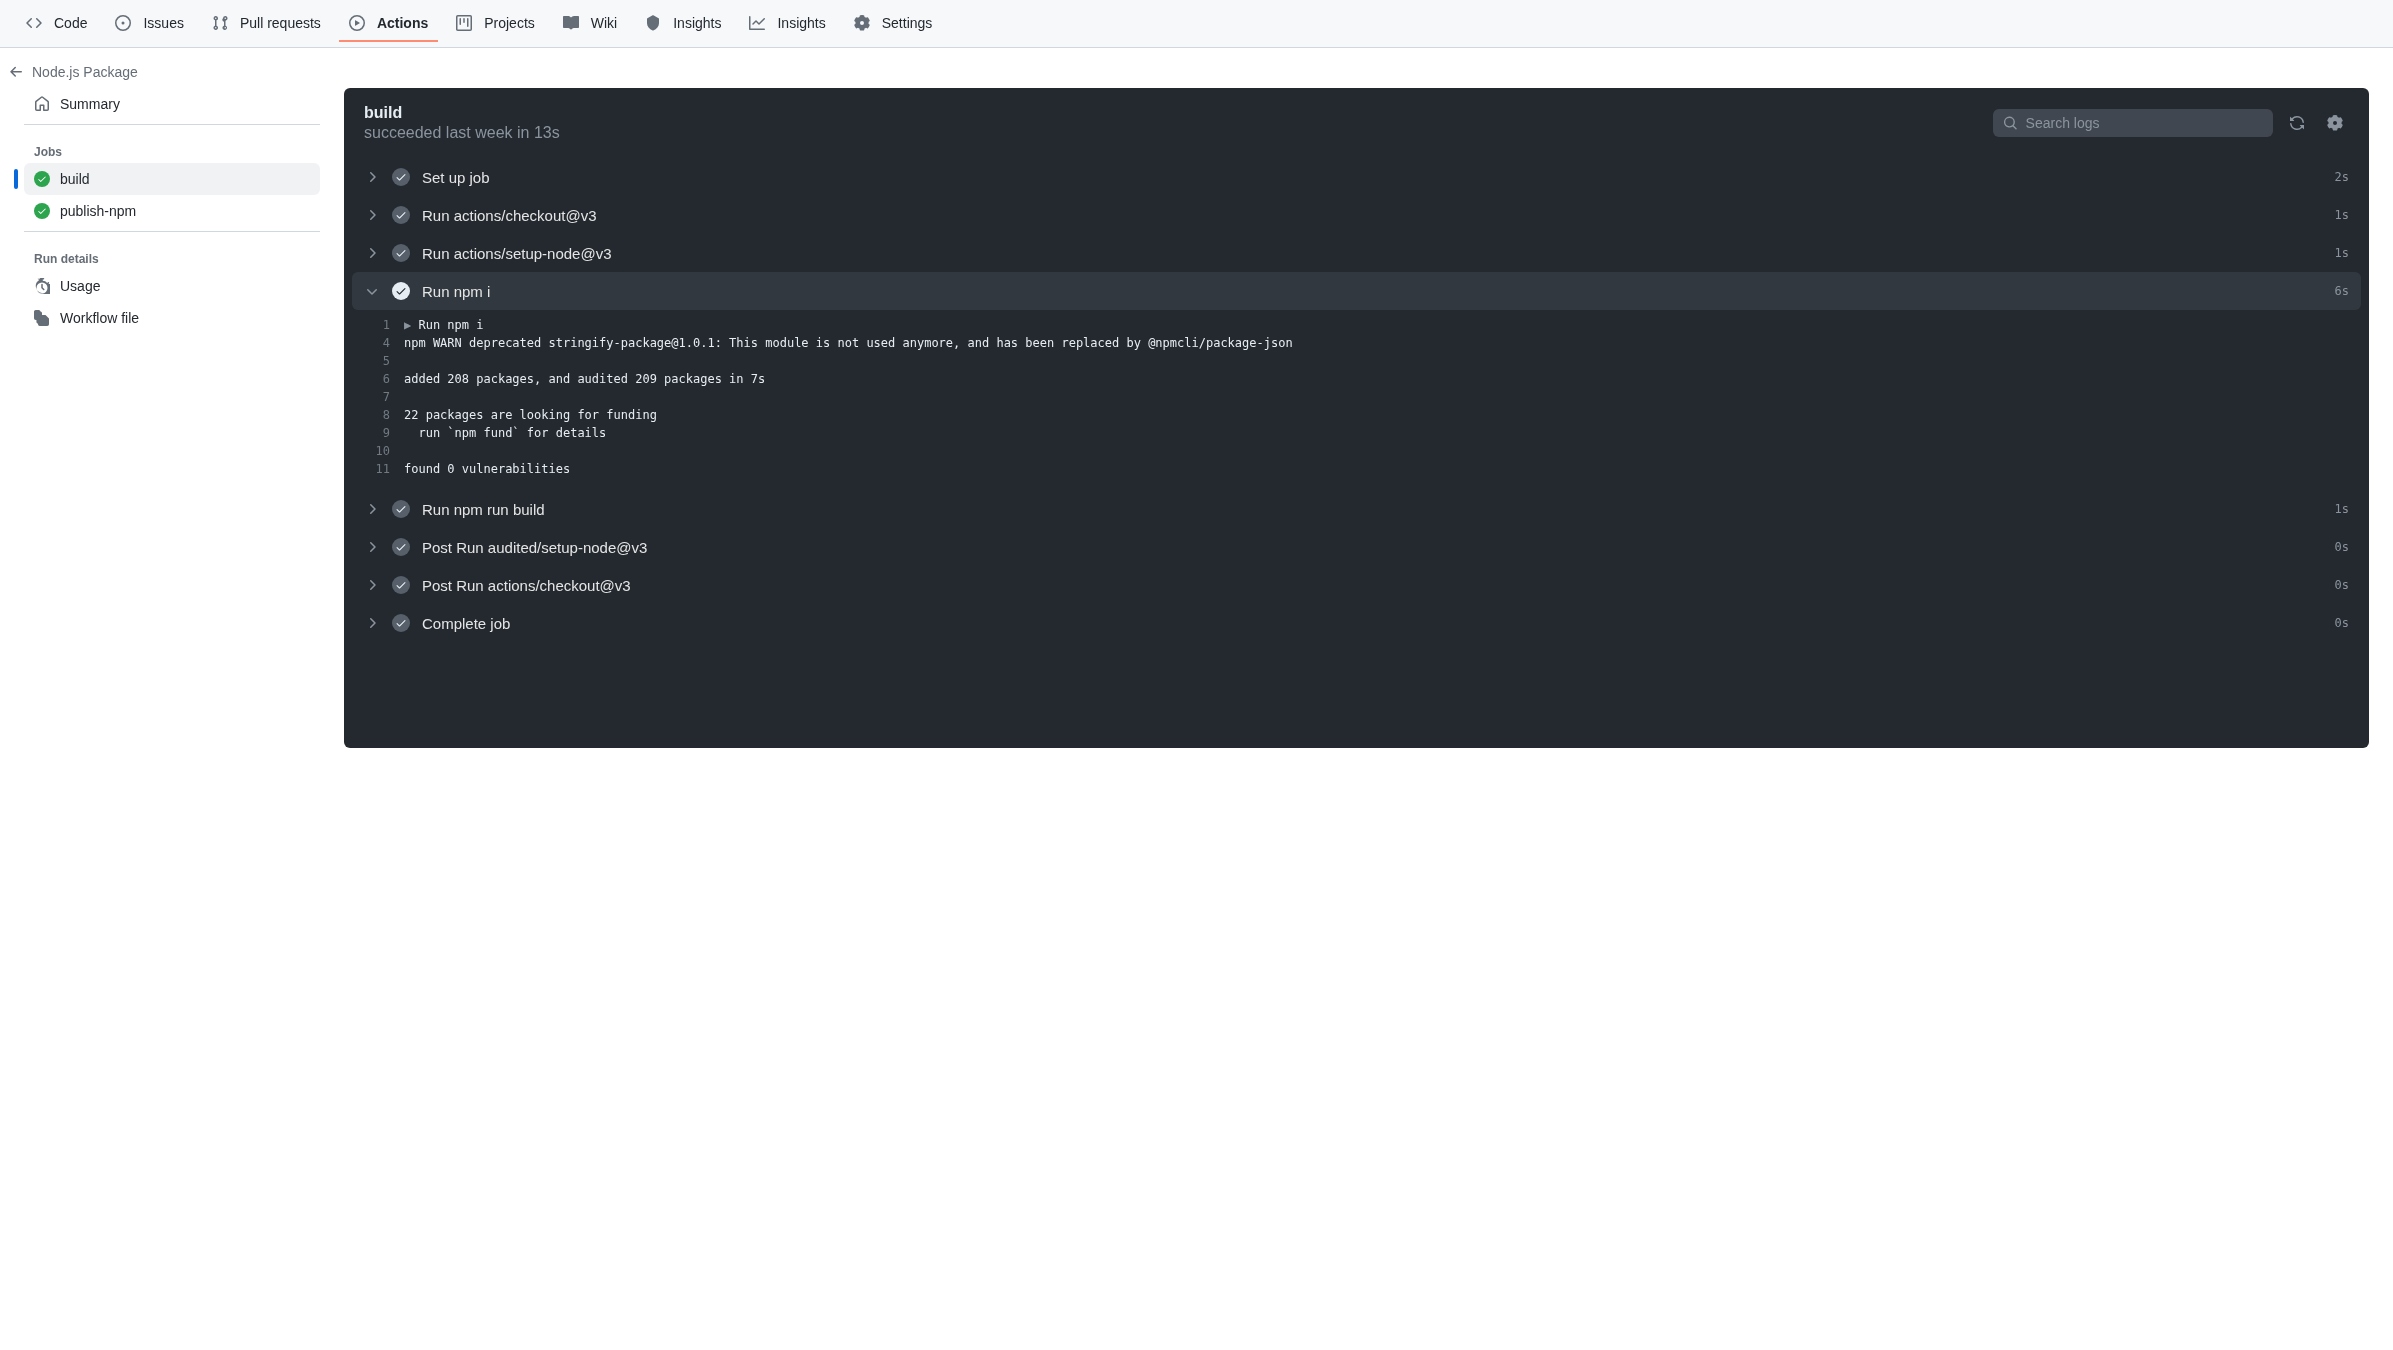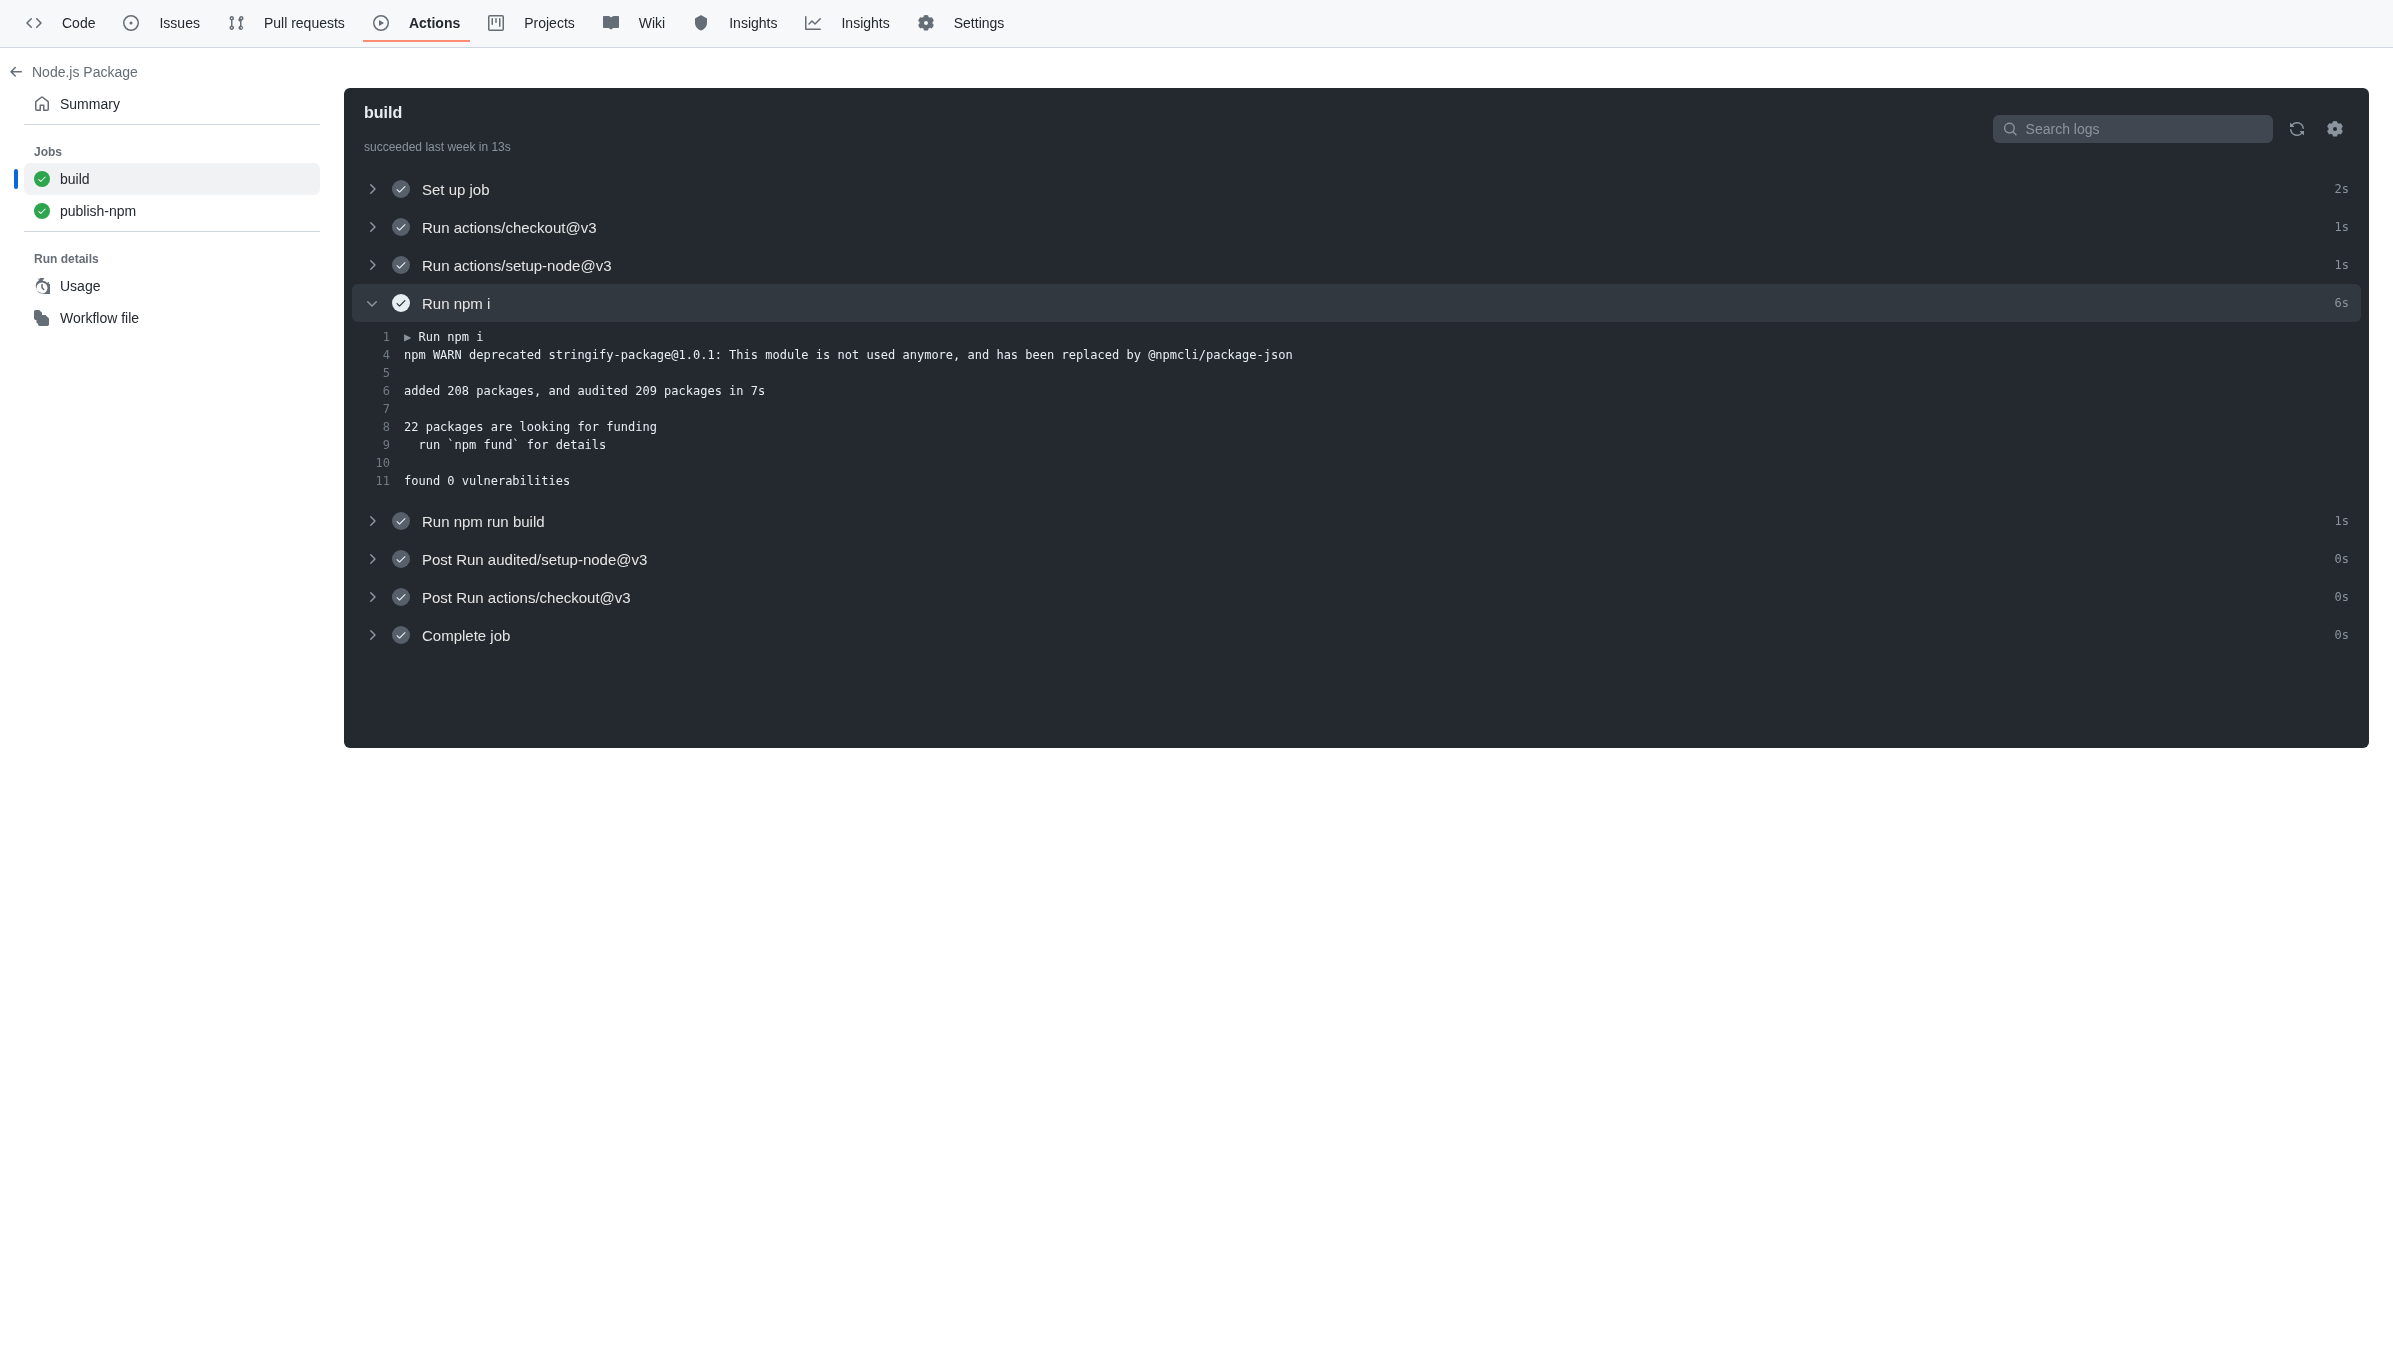--- a/index.html
+++ b/index.html
@@ -1,20 +1,20 @@
 <!DOCTYPE html>
 <html><head>
 <meta charset="utf-8">
 <style>
 * { box-sizing: border-box; margin: 0; padding: 0; }
 body { font-family: -apple-system, BlinkMacSystemFont, "Segoe UI", Helvetica, Arial, sans-serif; font-size: 14px; color: #24292f; background: #ffffff; }
 
 
 .top-nav { display: flex; align-items: center; gap: 8px; padding: 0 16px; background: #f6f8fa; border-bottom: 1px solid #d0d7de; height: 48px; }
-.top-nav-item { display: flex; align-items: center; gap: 20px; padding: 0 10px; height: 37px; color: #24292f; cursor: pointer; font-size: 14px; border-bottom: 2px solid transparent; }
+.top-nav-item { display: flex; align-items: center; gap: 12px; padding: 0 10px; height: 37px; color: #24292f; cursor: pointer; font-size: 14px; border-bottom: 2px solid transparent; }
 .top-nav-item.active { font-weight: 600; border-bottom: 2px solid #fd8c73; }
 .top-nav-item svg { width: 16px; height: 16px; fill: currentColor; }
 .top-nav-icon { color: #656d76; }
 
 
 .page-header-wrap { padding: 16px 24px 0 8px; }
 .breadcrumb { display: flex; align-items: center; gap: 8px; font-size: 14px; color: #656d76; margin-bottom: 8px; }
 .breadcrumb svg { width: 16px; height: 16px; fill: currentColor; }
 .breadcrumb-link { color: #656d76; }
 .title-row { display: flex; align-items: center; justify-content: space-between; margin-bottom: 16px; }
@@ -37,21 +37,21 @@
 .side-item.active { background: rgba(208,215,222,.32); }
 .side-item.active::before { content:""; position:absolute; left:-10px; top:6px; bottom:6px; width:4px; background:#0969da; border-radius:2px; }
 .side-item svg.octicon { width: 16px; height: 16px; fill: #656d76; }
 .side-heading { font-size: 12px; color: #656d76; font-weight:600; padding: 8px 10px 4px; }
 .side-item-label { font-size: 14px; }
 
 
 .log-panel { flex: 1; background: #24292f; border-radius: 6px; color: #e6edf3; overflow: hidden; min-height: 660px; }
 .log-header { display:flex; align-items:center; justify-content:space-between; padding: 16px 20px; }
 .log-header-left h2 { font-size: 16px; font-weight: 600; color: #e6edf3; }
-.log-header-left .subtitle { font-size: 12px; color: #8b949e; margin-top:18px; }
+.log-header-left .subtitle { font-size: 16px; color: #8b949e; margin-top:2px; }
 .log-header-right { display:flex; align-items:center; gap: 10px; }
 .search-wrap { display:flex; align-items:center; background: rgba(110,118,129,.4); border-radius: 6px; padding: 6px 10px; width: 280px; }
 .search-wrap svg { width:16px; height:16px; fill:#8b949e; margin-right:8px; }
 .search-wrap input { background:transparent; border:none; outline:none; color:#e6edf3; font-size:14px; width:100%; }
 .search-wrap input::placeholder { color:#8b949e; }
 .icon-btn { width:28px; height:28px; display:flex; align-items:center; justify-content:center; cursor:pointer; color:#8b949e; }
 .icon-btn svg { width:16px; height:16px; fill:currentColor; }
 
 .step-row { display:flex; align-items:center; padding: 10px 20px; cursor:pointer; }
 .step-row.expanded { background: rgba(110,118,129,.2); border-radius:6px; margin:0 8px; padding:10px 12px; }

